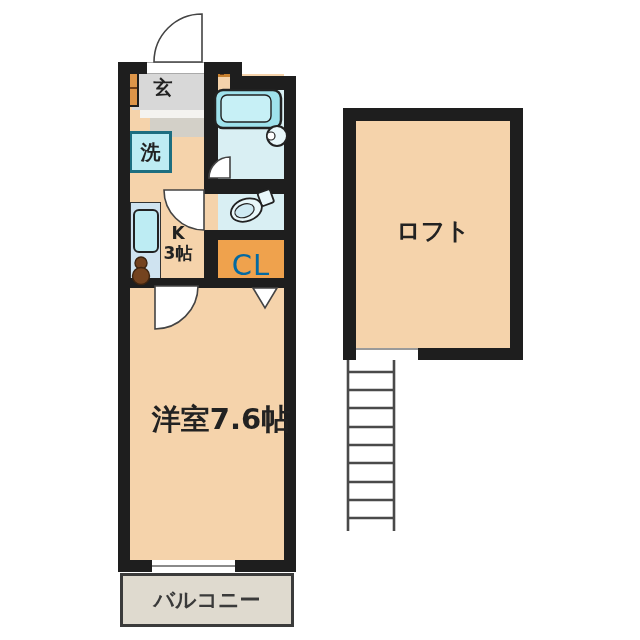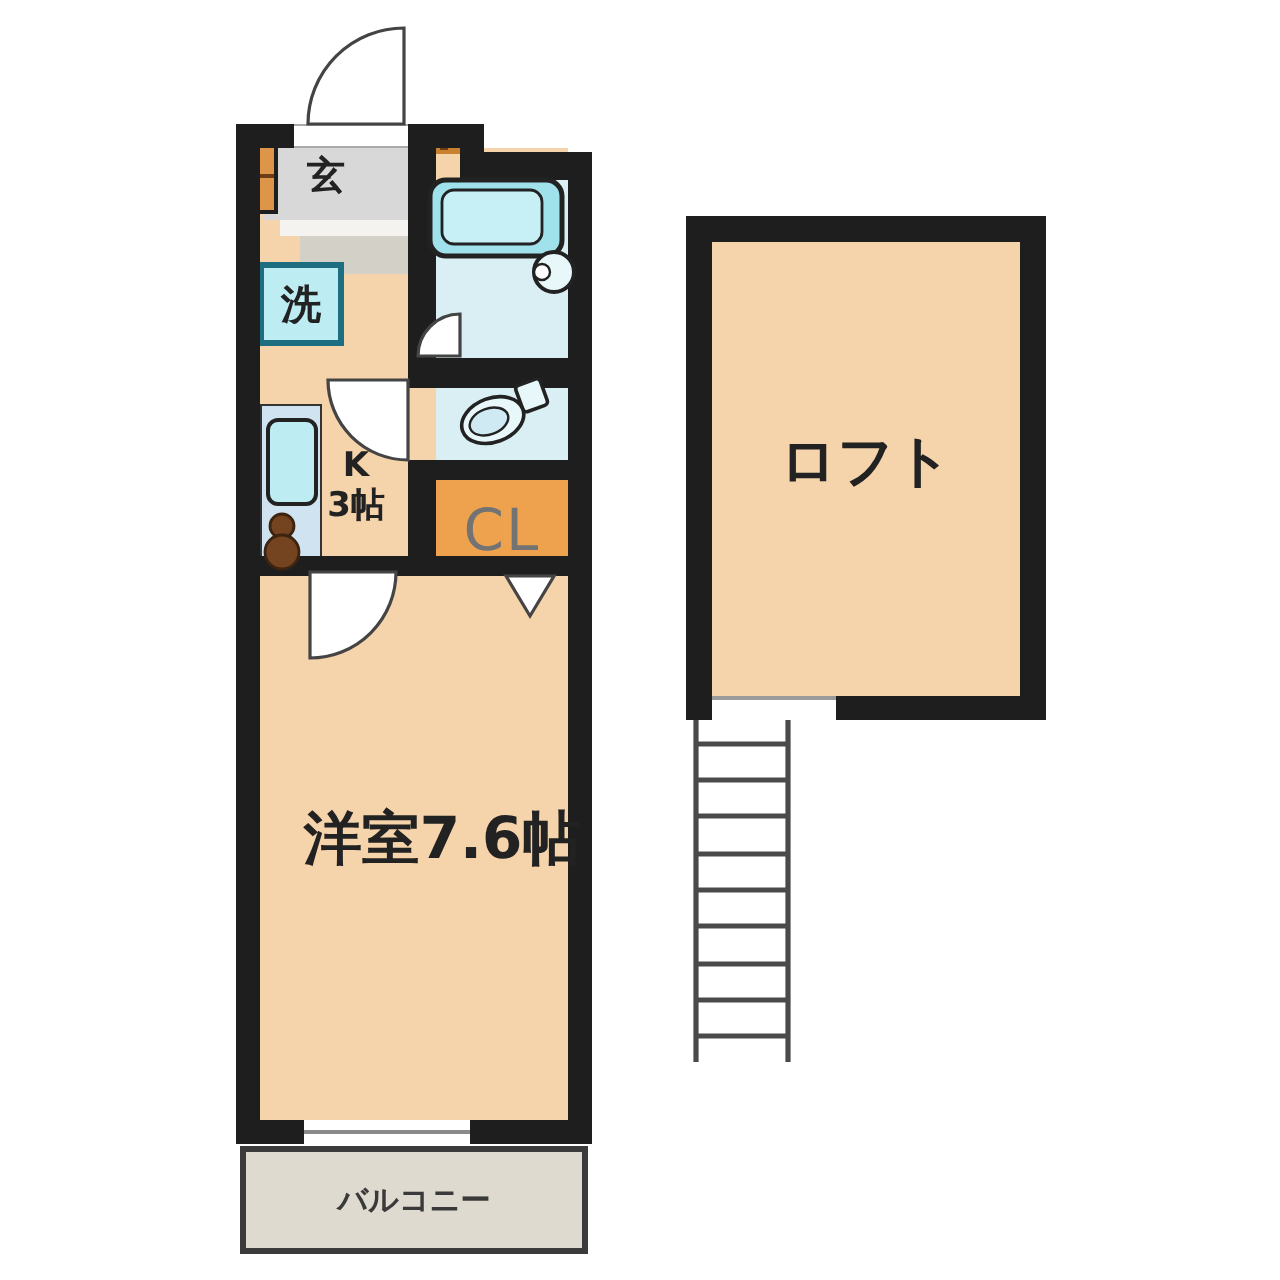--- a/index.html
+++ b/index.html
@@ -41,24 +41,24 @@
   .window-line{left:152px;top:565px;width:83px;height:2px;background:#8a8a8a;}
   .balcony{left:120px;top:573px;width:174px;height:54px;background:var(--balconyFill);border:3px solid #3b3b3b;}
   
   .loft-outer{left:343px;top:108px;width:180px;height:252px;background:var(--wall);}
   .loft-inner{left:356px;top:121px;width:154px;height:227px;}
   .loft-gap{left:356px;top:348px;width:62px;height:12px;background:#fff;border-top:2px solid #9a9a9a;}
   
   .genkan-lbl{left:144px;top:75px;width:38px;height:26px;font-size:19px;font-weight:bold;}
   .washer-lbl{left:129px;top:133px;width:43px;height:38px;font-size:20px;font-weight:bold;}
   .kitchen-lbl{left:152px;top:224px;width:52px;height:40px;font-size:17px;font-weight:bold;line-height:1.15;}
-  .cl-lbl{left:218px;top:240px;width:66px;height:50px;font-size:29px;font-weight:500;letter-spacing:1px;color:#737373;}
+  .cl-lbl{left:218px;top:240px;width:66px;height:50px;font-size:29px;font-weight:500;letter-spacing:1px;color:#0369a1;}
   .main-lbl{left:130px;top:400px;width:182px;height:40px;font-size:29px;font-weight:bold;}
-  .balcony-lbl{left:120px;top:578px;width:174px;height:44px;font-size:15px;font-weight:600;color:#3a3a3a;}
-  .loft-lbl{left:356px;top:216px;width:154px;height:30px;font-size:28px;font-weight:600;}
+  .balcony-lbl{left:120px;top:578px;width:174px;height:44px;font-size:21px;font-weight:600;color:#3a3a3a;}
+  .loft-lbl{left:356px;top:216px;width:154px;height:30px;font-size:24px;font-weight:600;}
   svg.overlay{position:absolute;left:0;top:0;width:640px;height:640px;pointer-events:none;}
   .fan{fill:#fff;stroke:#444;stroke-width:1.6;}
   .fix{stroke:#222;}
   .ladder{stroke:#4a4a4a;stroke-width:2.6;}
 </style>
 </head>
 <body>
 
 <div id="plan">
 

